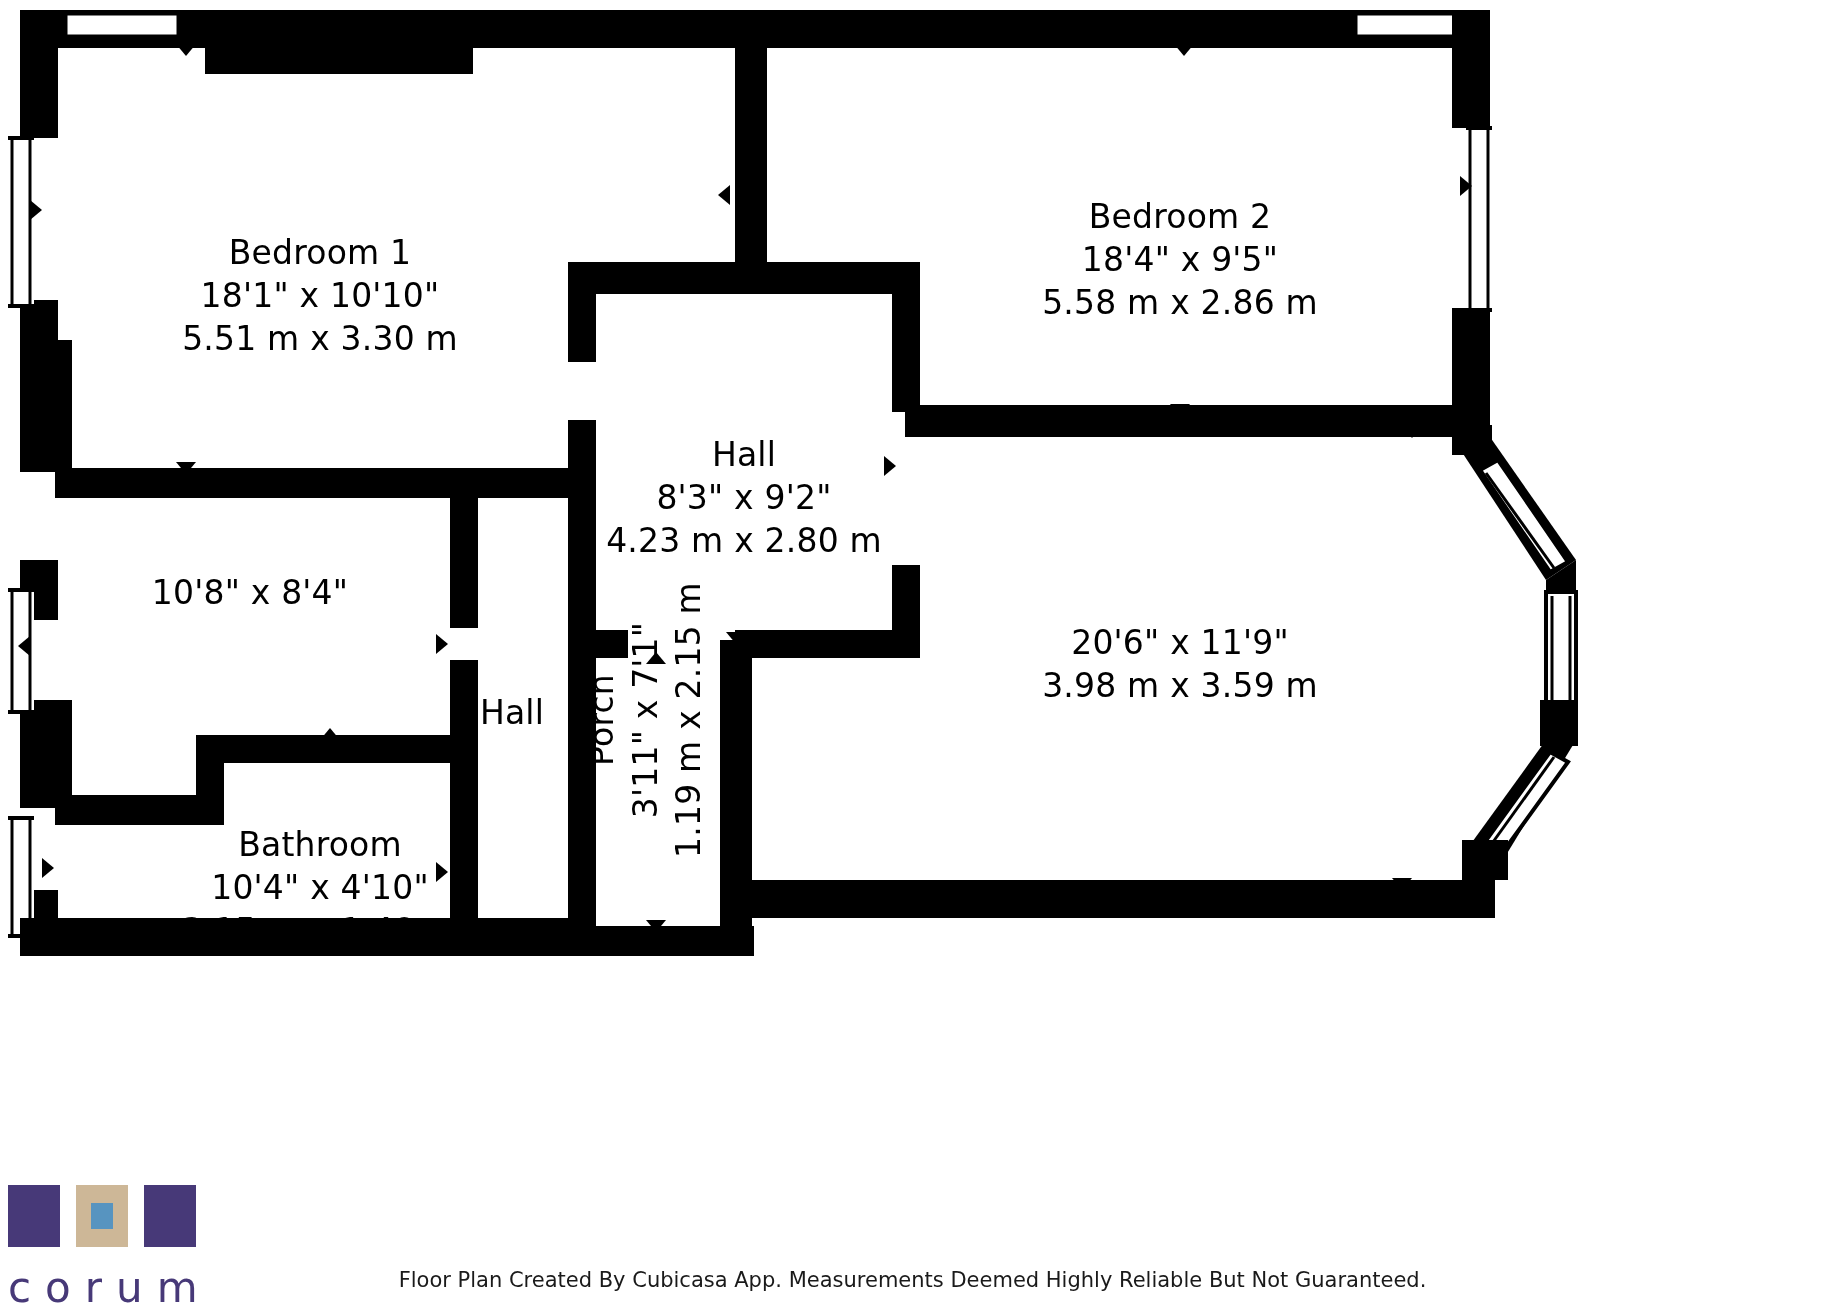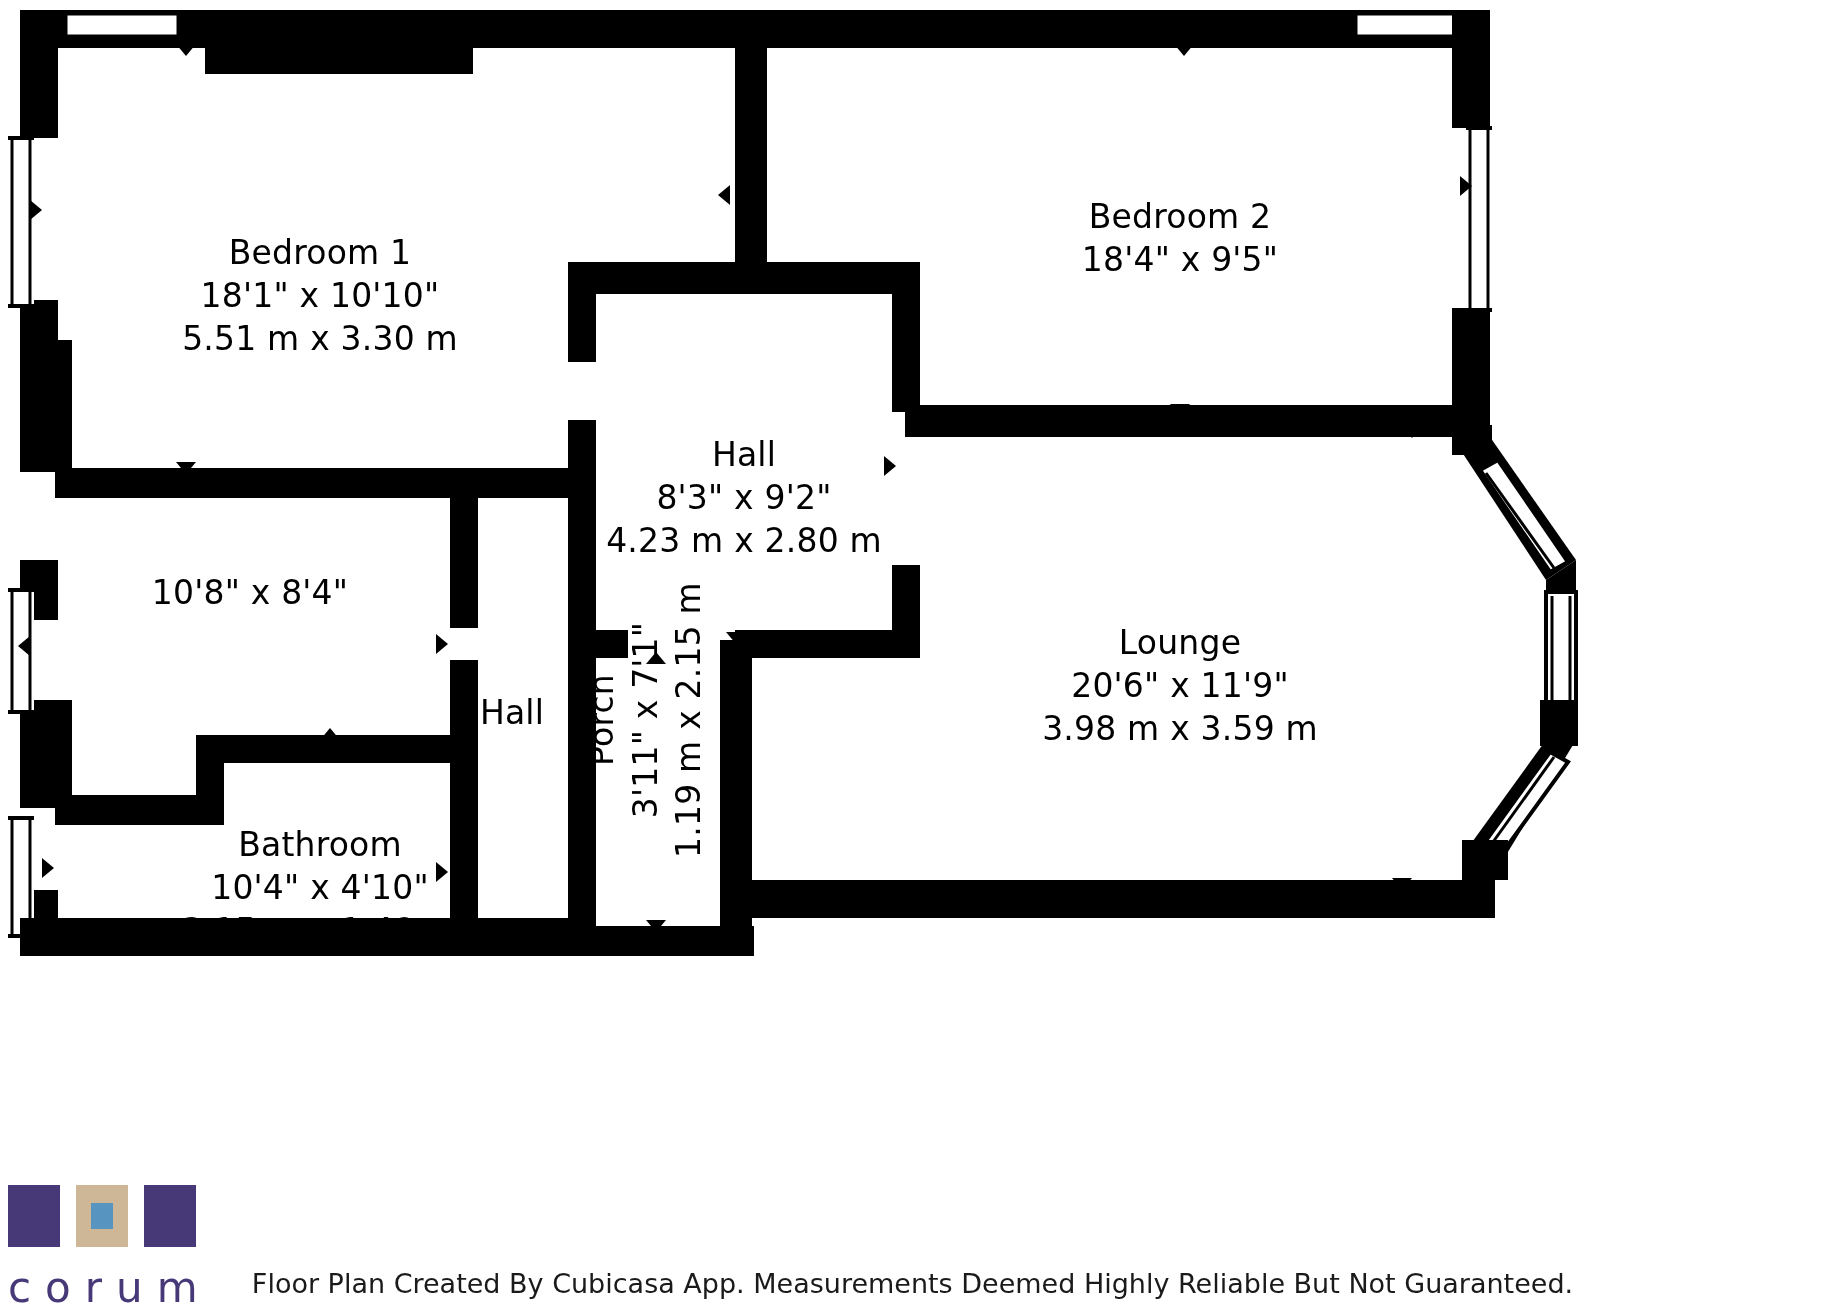--- a/index.html
+++ b/index.html
@@ -88,21 +88,21 @@
     font-family: "DejaVu Sans", sans-serif;
   }
 
   
   #footer-note {
     position: absolute;
     left: 0;
     top: 1268px;
     width: 1825px;
     text-align: center;
-    font-size: 27px;
+    font-size: 21px;
     color: #1a1a1a;
     font-family: "DejaVu Sans", sans-serif;
   }
 </style>
 </head>
 <body>
 
 <div id="floorplan">
   <svg width="1825" height="960" viewBox="0 0 1825 960" xmlns="http://www.w3.org/2000/svg">
 
@@ -256,40 +256,40 @@
 
 <div class="room-label" style="left:130px; top:232px; width:380px;">
   <div class="rname">Bedroom 1</div>
   <div class="rdim">18'1" x 10'10"</div>
   <div class="rdim">5.51 m x 3.30 m</div>
 </div>
 
 <div class="room-label" style="left:990px; top:196px; width:380px;">
   <div class="rname">Bedroom 2</div>
   <div class="rdim">18'4" x 9'5"</div>
+  <div class="rdim">5.58 m x 2.86 m</div>
 </div>
 
 <div class="room-label" style="left:584px; top:434px; width:320px;">
   <div class="rname">Hall</div>
   <div class="rdim">8'3" x 9'2"</div>
   <div class="rdim">4.23 m x 2.80 m</div>
 </div>
 
 <div class="room-label" style="left:60px; top:572px; width:380px;">
   <div class="rdim">10'8" x 8'4"</div>
 </div>
 
 <div class="room-label" style="left:130px; top:794px; width:380px;margin-top:30px;">
   <div class="rname">Bathroom</div>
   <div class="rdim">10'4" x 4'10"</div>
   <div class="rdim">3.15 m x 1.48 m</div>
 </div>
 
 <div class="room-label" style="left:990px; top:622px; width:380px;">
-  <div class="rname">Lounge</div>
   <div class="rdim">20'6" x 11'9"</div>
   <div class="rdim">3.98 m x 3.59 m</div>
 </div>
 
 <div class="room-label small" style="left:452px; top:692px; width:120px;">
   <div class="rname">Hall</div>
 </div>
 
 <div class="room-label vertical" style="left:495px; top:660px; width:290px; height:120px; line-height:1.32;">
   <div class="rname">Porch</div>

